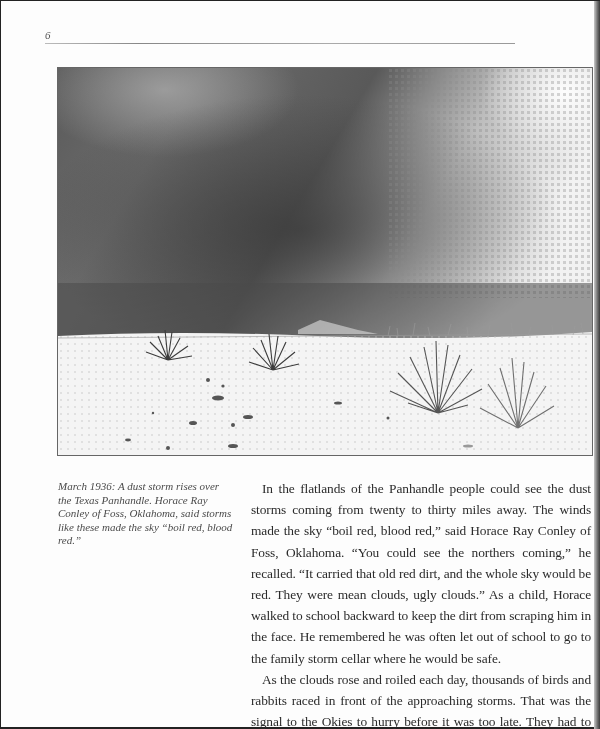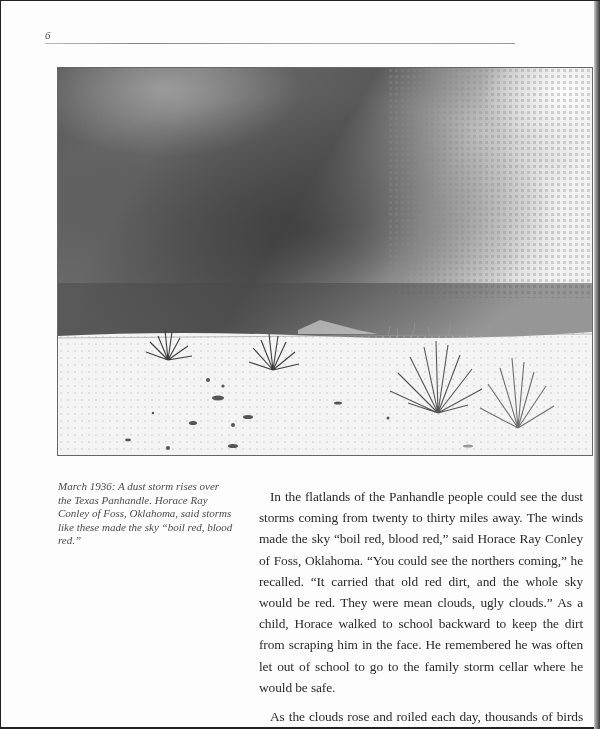--- a/index.html
+++ b/index.html
@@ -36,21 +36,21 @@
   .photo svg { display: block; }
   .caption {
     position: absolute; left: 57px; top: 479px; width: 175px;
     font-style: italic; font-size: 11px; line-height: 13.6px; color: #4a4a4a;
   }
   .body-text {
     position: absolute; left: 250px; top: 477px; width: 340px;
     font-size: 13.4px; line-height: 21.2px; color: #2b2b2b;
     text-align: justify; letter-spacing: -0.1px;
   }
-  .body-text p { margin: 8px; text-indent: 11px; }
+  .body-text p { margin: 0; text-indent: 11px; }
 </style>
 </head>
 <body>
 
 <div class="page">
 
   <div class="running-head">6</div>
   <div class="head-rule"></div>
 
   <div class="photo" title="Dust storm rising over the Texas Panhandle, March 1936">

